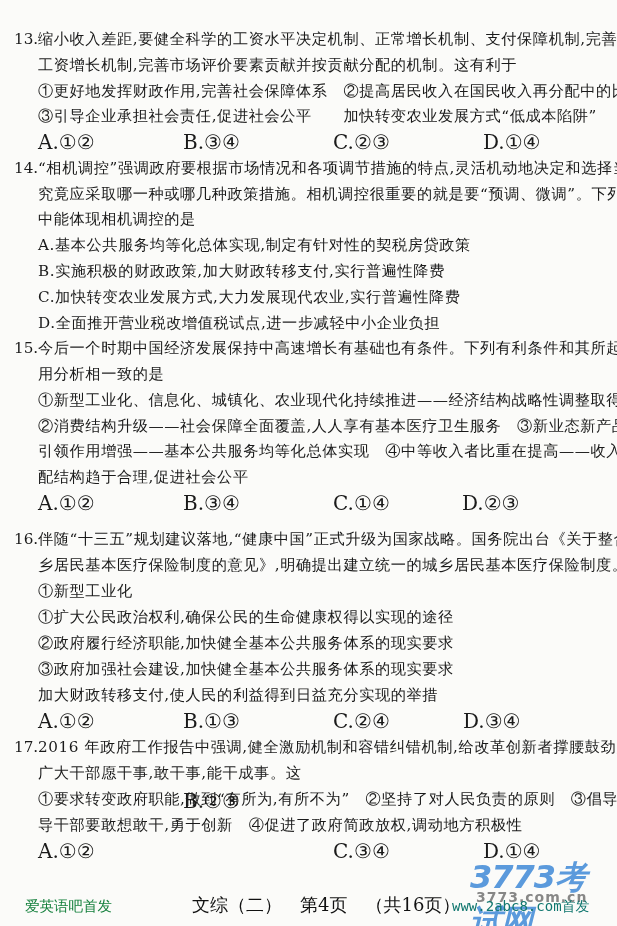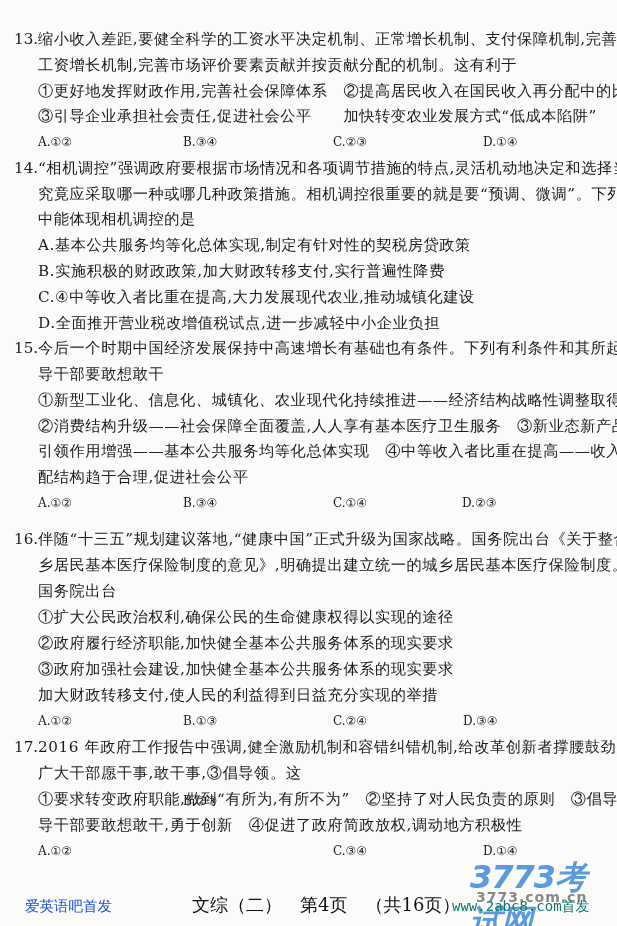--- a/index.html
+++ b/index.html
@@ -22,27 +22,27 @@
   }
   .qnum {
     position: absolute;
     left: 14px;
     font-size: 15.2px;
     line-height: 20px;
     letter-spacing: 0;
   }
   .opt {
     position: absolute;
-    font-size: 12px;
+    font-size: 20px;
     line-height: 20px;
     white-space: nowrap;
   }
   .footer-left {
     position: absolute; left: 25px; top: 897px;
-    font-family: "DejaVu Sans", sans-serif; font-size: 14.5px; color: #1d4ed8;
+    font-family: "DejaVu Sans", sans-serif; font-size: 14.5px; color: #15803d;
   }
   .footer-center {
     position: absolute; left: 192px; top: 893px;
     font-size: 18px; color: #111; white-space: pre;
   }
   .wm-big {
     position: absolute; left: 470px; top: 856px;
     font-family: "DejaVu Sans", sans-serif; font-weight: bold; font-style: italic;
     font-size: 32px; color: #4a90d9; letter-spacing: -1px; opacity: 0.9;
   }
@@ -73,57 +73,57 @@
     <span class="opt" style="top:132px;left:483px">D.①④</span>
   </div>
 
   <div>
     <span class="qnum" style="top:158px">14.</span>
     <div class="line" style="top:158px">“相机调控”强调政府要根据市场情况和各项调节措施的特点,灵活机动地决定和选择当前</div>
     <div class="line" style="top:184px">究竟应采取哪一种或哪几种政策措施。相机调控很重要的就是要“预调、微调”。下列选项</div>
     <div class="line" style="top:209px">中能体现相机调控的是</div>
     <div class="line" style="top:235px">A.基本公共服务均等化总体实现,制定有针对性的契税房贷政策</div>
     <div class="line" style="top:261px">B.实施积极的财政政策,加大财政转移支付,实行普遍性降费</div>
-    <div class="line" style="top:287px">C.④中等收入者比重在提高,大力发展现代农业,推动城镇化建设</div>
+    <div class="line" style="top:287px">C.加快转变农业发展方式,大力发展现代农业,实行普遍性降费</div>
     <div class="line" style="top:313px">D.全面推开营业税改增值税试点,进一步减轻中小企业负担</div>
   </div>
 
   <div>
     <span class="qnum" style="top:338px">15.</span>
     <div class="line" style="top:338px">今后一个时期中国经济发展保持中高速增长有基础也有条件。下列有利条件和其所起作</div>
-    <div class="line" style="top:364px">导干部要敢想敢干</div>
+    <div class="line" style="top:364px">用分析相一致的是</div>
     <div class="line" style="top:390px">①新型工业化、信息化、城镇化、农业现代化持续推进——经济结构战略性调整取得实效</div>
     <div class="line" style="top:416px">②消费结构升级——社会保障全面覆盖,人人享有基本医疗卫生服务　③新业态新产品的</div>
     <div class="line" style="top:441px">引领作用增强——基本公共服务均等化总体实现　④中等收入者比重在提高——收入分</div>
     <div class="line" style="top:467px">配结构趋于合理,促进社会公平</div>
     <span class="opt" style="top:493px;left:38px">A.①②</span>
     <span class="opt" style="top:493px;left:183px">B.③④</span>
     <span class="opt" style="top:493px;left:333px">C.①④</span>
     <span class="opt" style="top:493px;left:462px">D.②③</span>
   </div>
 
   <div>
     <span class="qnum" style="top:529px">16.</span>
     <div class="line" style="top:529px">伴随“十三五”规划建议落地,“健康中国”正式升级为国家战略。国务院出台《关于整合城</div>
     <div class="line" style="top:555px">乡居民基本医疗保险制度的意见》,明确提出建立统一的城乡居民基本医疗保险制度。建</div>
-    <div class="line" style="top:581px">国务院出台</div>
+    <div class="line" style="top:581px">①新型工业化</div>
     <div class="line" style="top:607px">①扩大公民政治权利,确保公民的生命健康权得以实现的途径</div>
     <div class="line" style="top:633px">②政府履行经济职能,加快健全基本公共服务体系的现实要求</div>
     <div class="line" style="top:659px">③政府加强社会建设,加快健全基本公共服务体系的现实要求</div>
     <div class="line" style="top:685px">加大财政转移支付,使人民的利益得到日益充分实现的举措</div>
     <span class="opt" style="top:711px;left:38px">A.①②</span>
     <span class="opt" style="top:711px;left:183px">B.①③</span>
     <span class="opt" style="top:711px;left:333px">C.②④</span>
     <span class="opt" style="top:711px;left:463px">D.③④</span>
   </div>
 
   <div>
     <span class="qnum" style="top:737px">17.</span>
     <div class="line" style="top:737px">2016 年政府工作报告中强调,健全激励机制和容错纠错机制,给改革创新者撑腰鼓劲,让</div>
-    <div class="line" style="top:763px">广大干部愿干事,敢干事,③倡导领。这</div>
+    <div class="line" style="top:763px">广大干部愿干事,敢干事,能干成事。这</div>
     <div class="line" style="top:789px">①要求转变政府职能,做到“有所为,有所不为”　②坚持了对人民负责的原则　③倡导领</div>
     <div class="line" style="top:815px">导干部要敢想敢干,勇于创新　④促进了政府简政放权,调动地方积极性</div>
     <span class="opt" style="top:841px;left:38px">A.①②</span>
     <span class="opt" style="top:791px;left:183px">B.②③</span>
     <span class="opt" style="top:841px;left:333px">C.③④</span>
     <span class="opt" style="top:841px;left:483px">D.①④</span>
   </div>
 
   <div>
     <span class="footer-left">爱英语吧首发</span>

